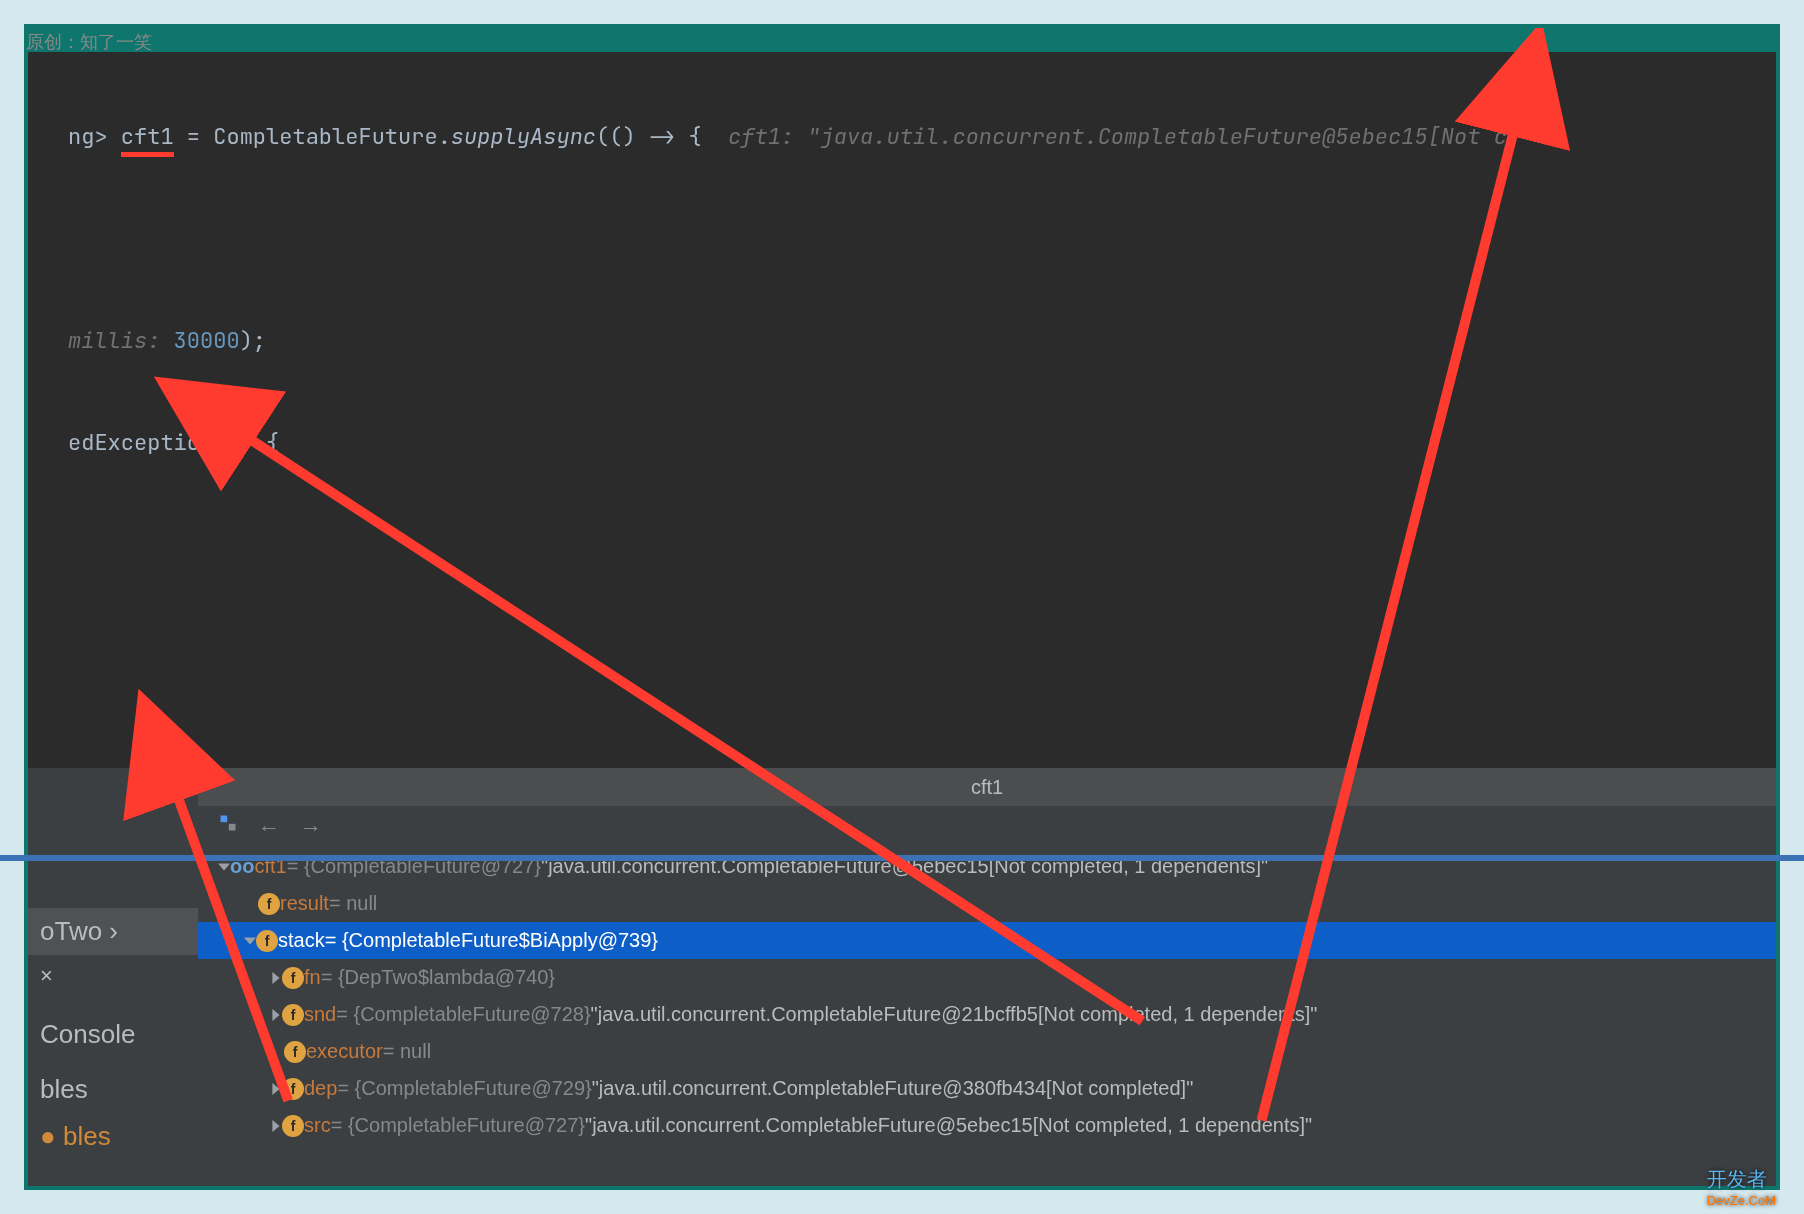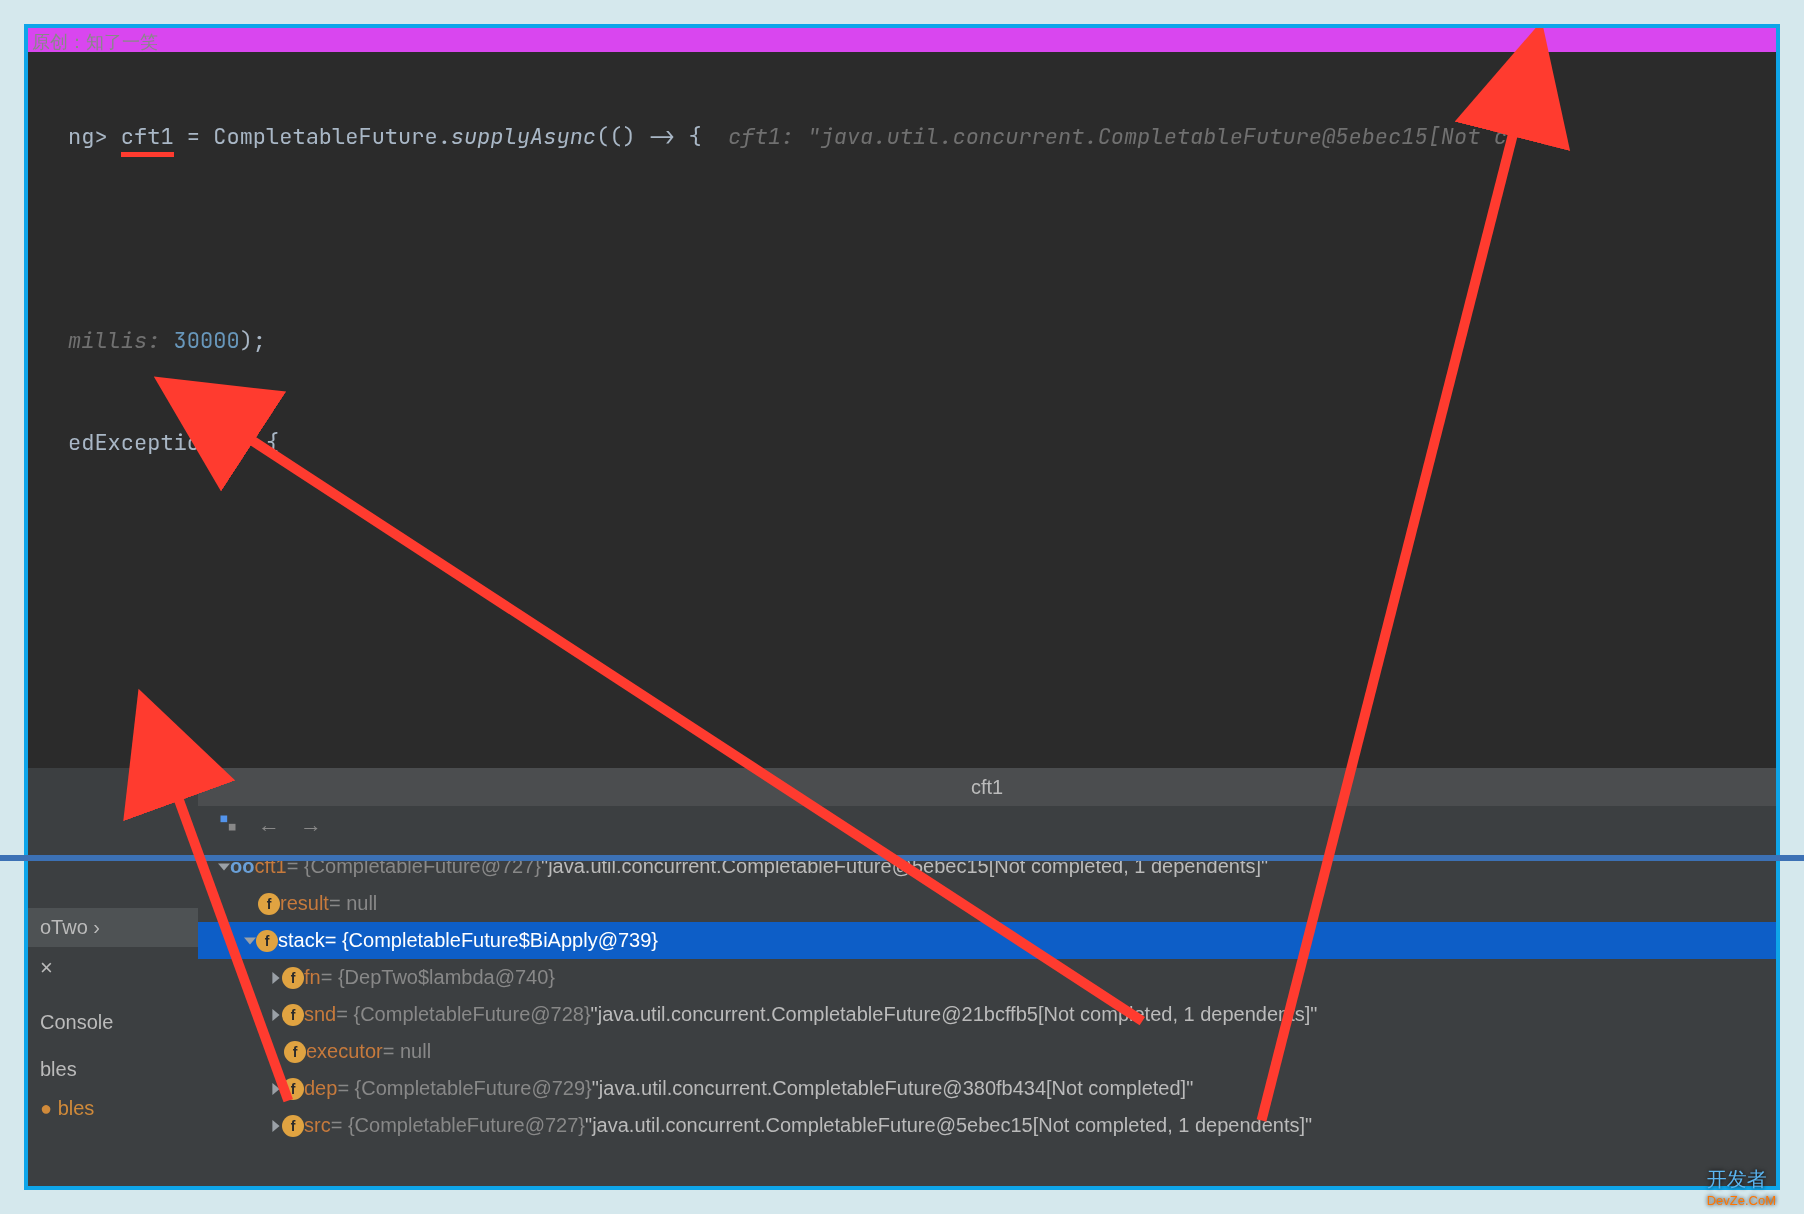--- a/index.html
+++ b/index.html
@@ -7,27 +7,27 @@
     font-family: "Menlo", "Consolas", "JetBrains Mono", monospace;
     background: #d5e8ed;
     width: 1804px;
     height: 1214px;
     position: relative;
     overflow: hidden;
   }
   .frame {
     position: absolute;
     left: 24px; top: 24px; right: 24px; bottom: 24px;
-    border: 4px solid #0ea5e9;
-    background: #d946ef;
+    border: 4px solid #0f766e;
+    background: #0f766e;
     overflow: hidden;
   }
   .watermark-top {
     position: absolute;
-    left: 32px; top: 30px;
+    left: 26px; top: 30px;
     color: #888;
     font-family: "PingFang SC","Microsoft YaHei",sans-serif;
     font-size: 18px;
     z-index: 50;
   }
   
   .editor {
     position: absolute;
     left: 0; top: 24px; right: 0;
     background: #2b2b2b;
@@ -105,21 +105,21 @@
   .var-row.selected .var-val { color:#fff; }
   .var-string { color:#bbbbbb; }
 
   
   .left-col {
     position:absolute; left:0; top:0; width:170px; bottom:0;
     background:#3c3f41;
   }
   .left-item {
     color:#bbbbbb; font-family:"Segoe UI",sans-serif;
-    font-size:20px; padding:8px 12px;
+    font-size:26px; padding:8px 12px;
   }
   .left-item.close { font-size:22px; color:#bbb; }
   .left-item.orange { color:#d08a3a; }
   .left-item.tab { background:#4e5254; }
 
   
   .debug-bluebar {
     position:absolute; left:0; right:0; height:6px; top: 855px;
     background:#3c71b5;
   }

